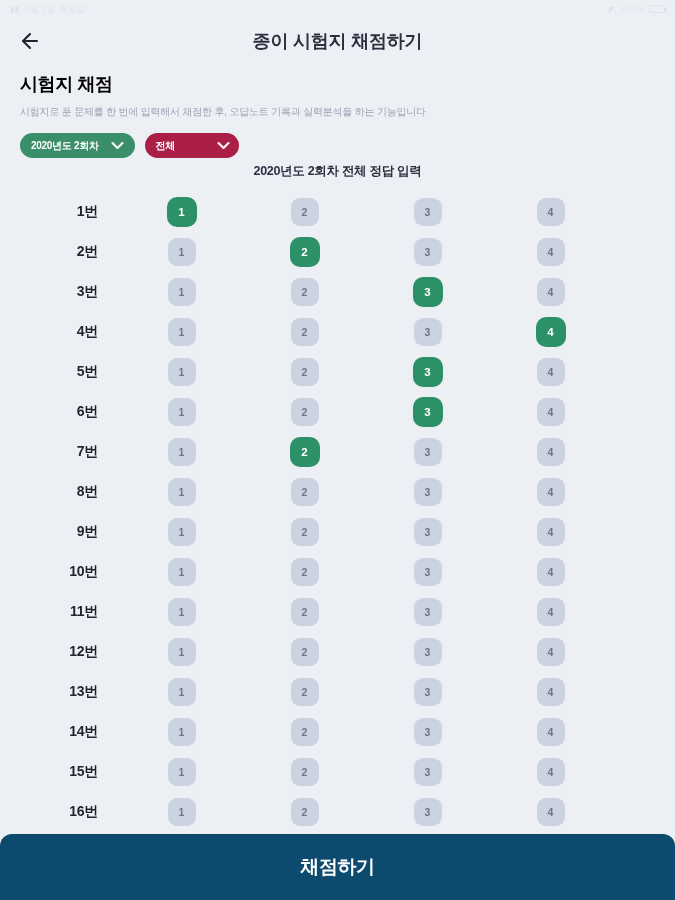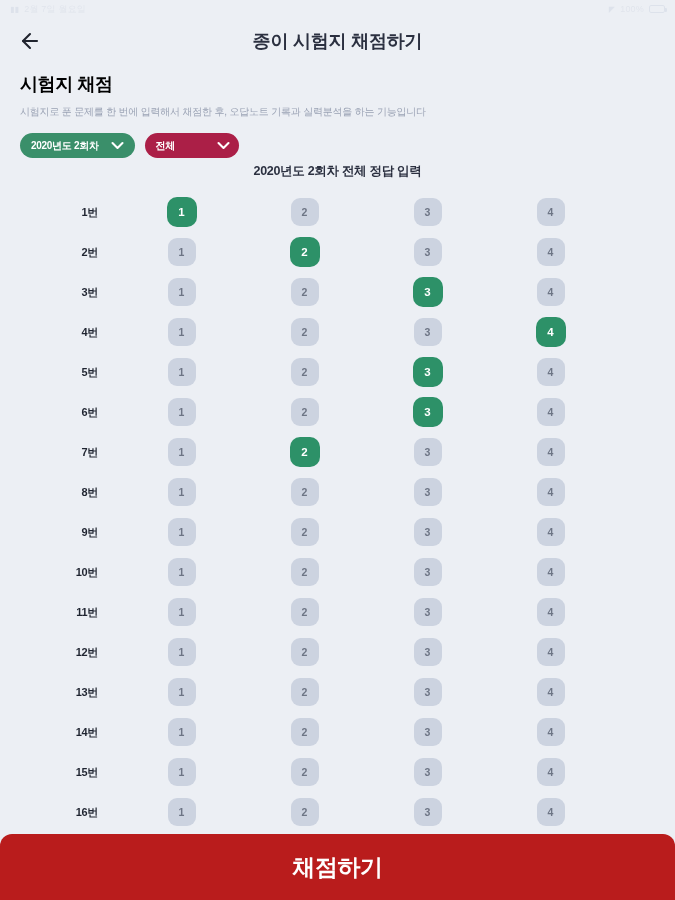--- a/index.html
+++ b/index.html
@@ -136,21 +136,21 @@
 
   .ans-row {
     display: flex;
     align-items: center;
     height: 40px;
   }
   .row-label {
     width: 120px;
     text-align: right;
     padding-right: 22px;
-    font-size: 11px;
+    font-size: 14px;
     font-weight: 700;
     color: #1f2430;
     letter-spacing: -.3px;
   }
   .opts {
     flex: 1;
     display: flex;
     align-items: center;
   }
   .opt-cell {
@@ -181,27 +181,27 @@
     height: 30px;
     border-radius: 10px;
     font-size: 11.5px;
   }
 
   
   .cta {
     position: absolute;
     left: 0; right: 0; bottom: 0;
     height: 66px;
-    background: #b91c1c;
+    background: #0c4a6e;
     border-radius: 12px 12px 0 0;
     display: flex;
     align-items: center;
     justify-content: center;
     color: #ffffff;
-    font-size: 23px;
+    font-size: 19px;
     font-weight: 700;
     letter-spacing: -.4px;
     cursor: pointer;
   }
 </style>
 </head>
 <body>
 
 <div class="statusbar">
   <div class="status-left">

